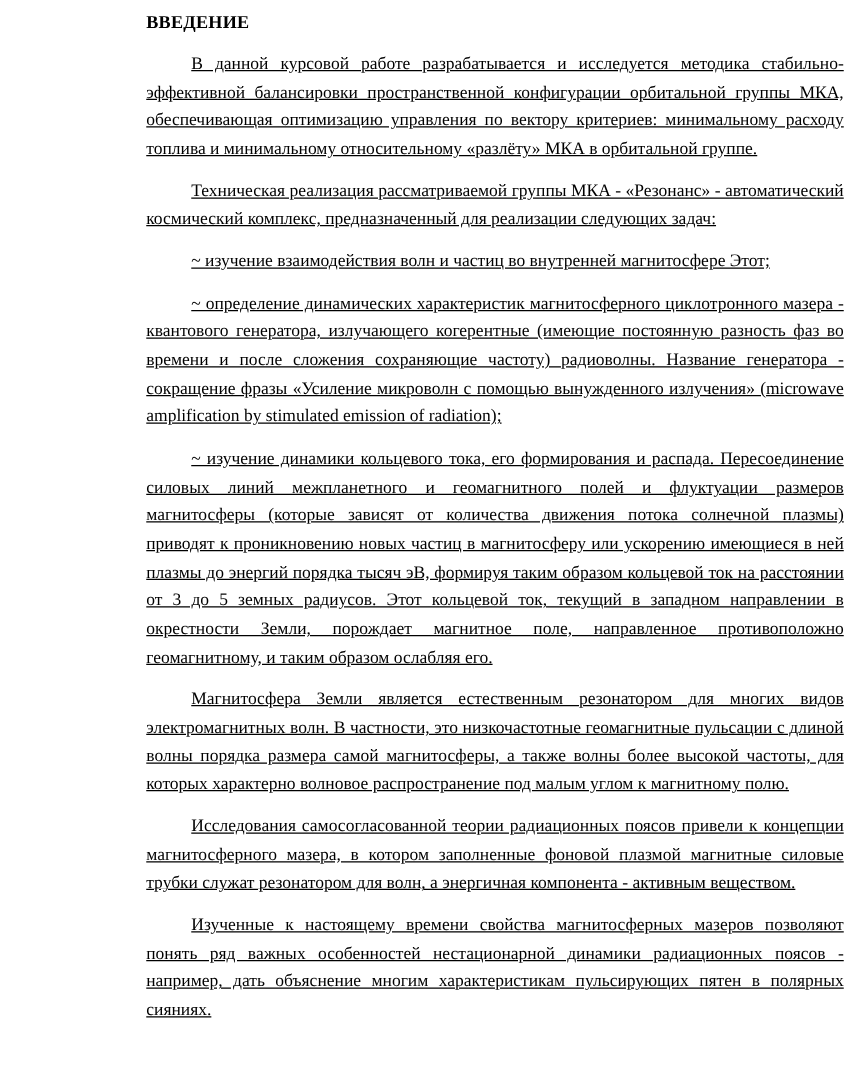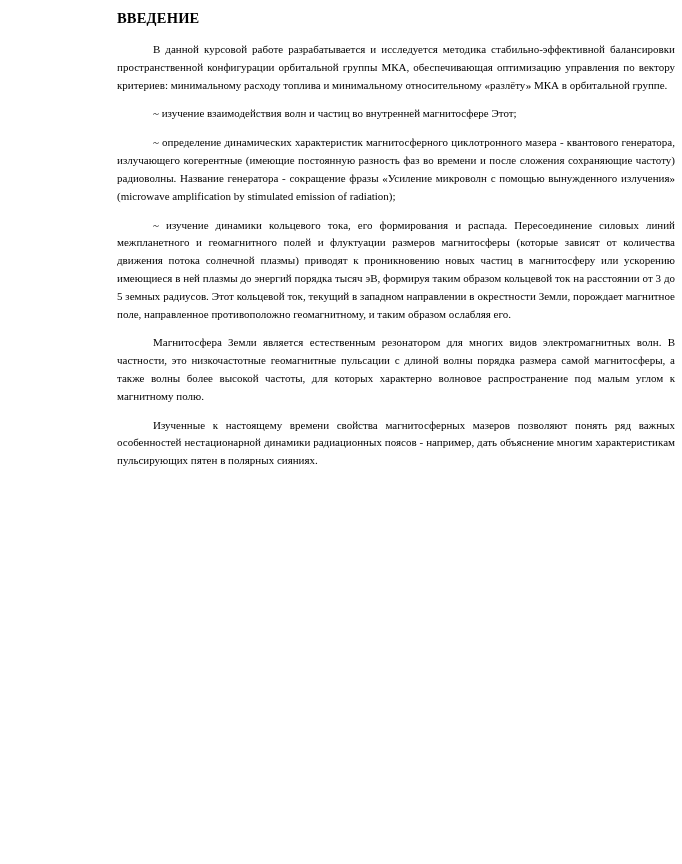--- a/index.html
+++ b/index.html
@@ -23,37 +23,40 @@
     margin-left: 45px;
   }
   .doc-title {
     font-size: 14.5px;
     font-weight: bold;
     text-align: left;
     margin: 0 0 14px 0;
     letter-spacing: 0.2px;
   }
   p.para {
-    font-size: 11px;
+    font-size: 14px;
     line-height: 1.62;
     text-align: justify;
     text-justify: inter-word;
     margin: 0 0 11px 0;
     text-indent: 36px;
     hyphens: none;
+    text-decoration: underline;
   }
   p.para:last-child {
     margin-bottom: 0;
   }
 </style>
 </head>
 <body>
 
 <div class="page">
   <h1 class="doc-title">ВВЕДЕНИЕ</h1>
 
   <p class="para">В данной курсовой работе разрабатывается и исследуется методика стабильно-эффективной балансировки пространственной конфигурации орбитальной группы МКА, обеспечивающая оптимизацию управления по вектору критериев: минимальному расходу топлива и минимальному относительному «разлёту» МКА в орбитальной группе.</p>
+  <p class="para">Техническая реализация рассматриваемой группы МКА - «Резонанс» - автоматический космический комплекс, предназначенный для реализации следующих задач:</p>
   <p class="para">~ изучение взаимодействия волн и частиц во внутренней магнитосфере Этот;</p>
   <p class="para">~ определение динамических характеристик магнитосферного циклотронного мазера - квантового генератора, излучающего когерентные (имеющие постоянную разность фаз во времени и после сложения сохраняющие частоту) радиоволны. Название генератора - сокращение фразы «Усиление микроволн с помощью вынужденного излучения» (microwave amplification by stimulated emission of radiation);</p>
   <p class="para">~ изучение динамики кольцевого тока, его формирования и распада. Пересоединение силовых линий межпланетного и геомагнитного полей и флуктуации размеров магнитосферы (которые зависят от количества движения потока солнечной плазмы) приводят к проникновению новых частиц в магнитосферу или ускорению имеющиеся в ней плазмы до энергий порядка тысяч эВ, формируя таким образом кольцевой ток на расстоянии от 3 до 5 земных радиусов. Этот кольцевой ток, текущий в западном направлении в окрестности Земли, порождает магнитное поле, направленное противоположно геомагнитному, и таким образом ослабляя его.</p>
   <p class="para">Магнитосфера Земли является естественным резонатором для многих видов электромагнитных волн. В частности, это низкочастотные геомагнитные пульсации с длиной волны порядка размера самой магнитосферы, а также волны более высокой частоты, для которых характерно волновое распространение под малым углом к магнитному полю.</p>
+  <p class="para">Исследования самосогласованной теории радиационных поясов привели к концепции магнитосферного мазера, в котором заполненные фоновой плазмой магнитные силовые трубки служат резонатором для волн, а энергичная компонента - активным веществом.</p>
   <p class="para">Изученные к настоящему времени свойства магнитосферных мазеров позволяют понять ряд важных особенностей нестационарной динамики радиационных поясов - например, дать объяснение многим характеристикам пульсирующих пятен в полярных сияниях.</p>
 </div>
 
 </body></html>

